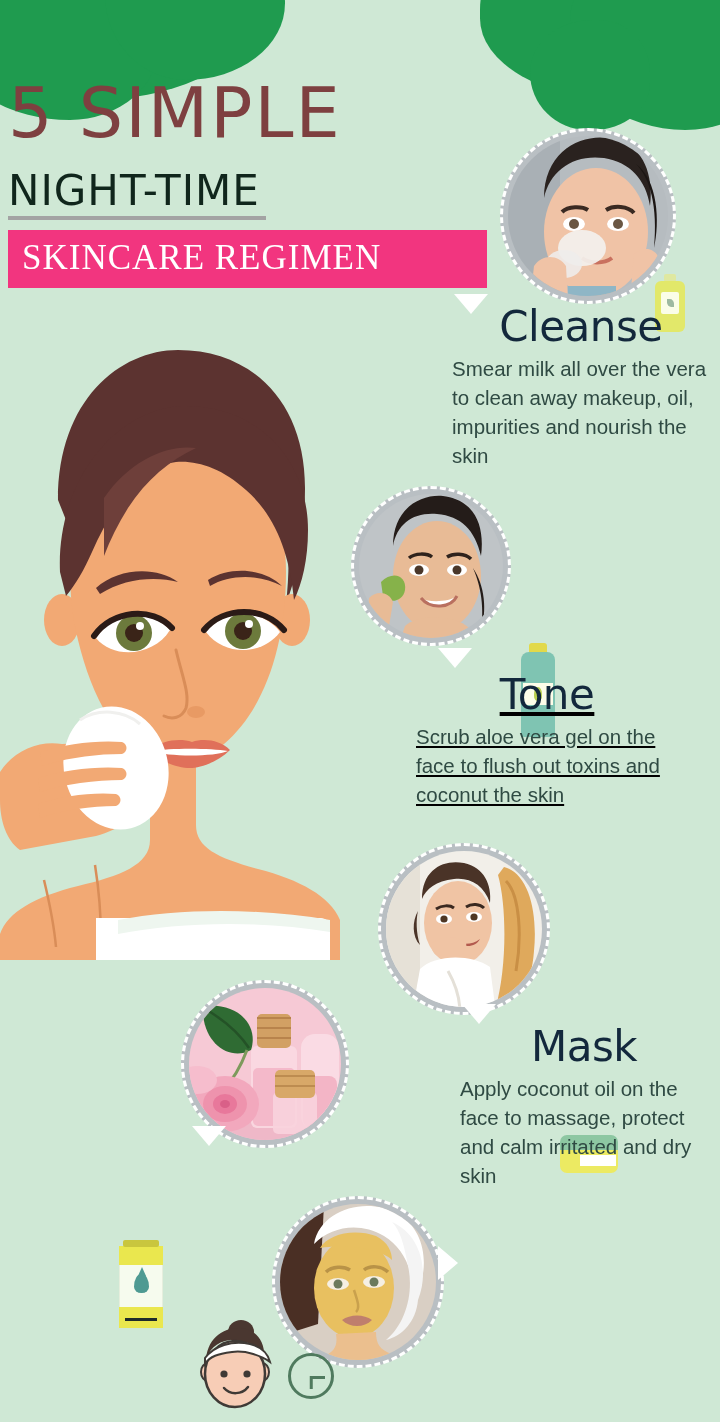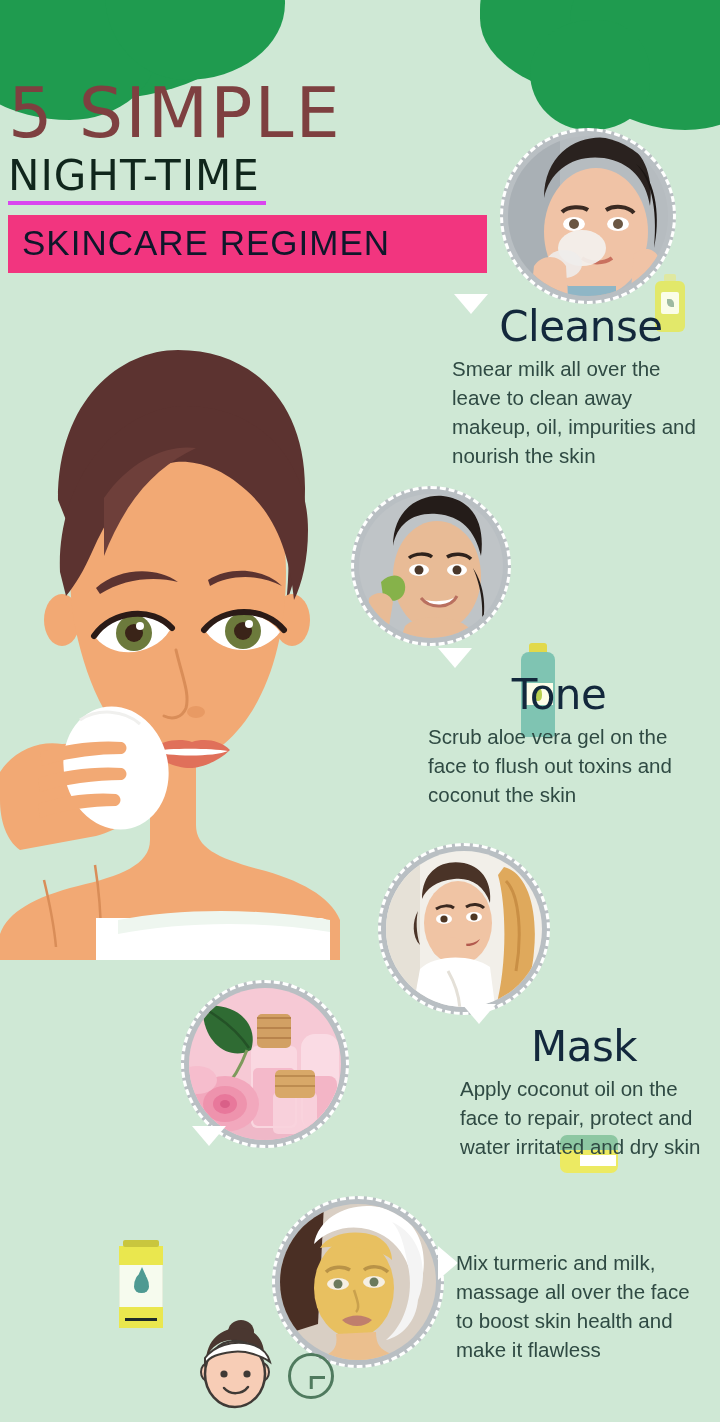--- a/index.html
+++ b/index.html
@@ -29,34 +29,34 @@
            border-radius:55% 45% 50% 50% / 50% 50% 45% 55%; }
 
   
   .title-wrap{ position:absolute; left:8px; top:80px; width:500px; z-index:6; }
   .t-line1{
     font-size:70px; line-height:0.95; letter-spacing:2px;
     color:#7e4040; font-weight:400;
     font-family:"DejaVu Sans", sans-serif;
   }
   .t-line2{
-    margin-top:8px;
+    margin-top:23px;
     font-size:42px; line-height:1.02; letter-spacing:1px;
     color:#10261c; font-weight:400;
     font-family:"DejaVu Sans", sans-serif;
-    border-bottom:4px solid #d946ef;
+    border-bottom:4px solid #a3a3a3;
     display:inline-block; padding-bottom:4px; padding-right:6px;
   }
   .t-band{
     margin-top:10px; background:#f2357f;
     padding:8px 14px 10px 14px; width:479px;
   }
   .t-band span{
-    color:#0f172a; font-size:35px; letter-spacing:1px;
-    font-family:Liberation Sans, sans-serif;
+    color:#ffffff; font-size:35px; letter-spacing:1px;
+    font-family:Liberation Serif, serif;
   }
 
   
   .woman{ position:absolute; left:0px; top:320px; width:340px; height:640px; z-index:4; }
 
   
   .pcircle{
     position:absolute; border-radius:50%;
     border:3px dashed #ffffff;
     overflow:hidden; z-index:5;
@@ -254,21 +254,21 @@
 
   <div class="prod bottle" style="left:655px; top:274px;">
     <div class="cap"></div>
       <div class="body"></div>
       <div class="label"></div>
       <div class="leaf"></div>
   </div>
 
   <div class="step" style="left:452px; top:306px; width:258px;">
     <h2>Cleanse</h2>
-    <p>Smear milk all over the leave to clean away makeup, oil, impurities and nourish the skin</p>
+    <p>Smear milk all over the vera to clean away makeup, oil, impurities and nourish the skin</p>
   </div>
 
   <div class="pcircle" style="left:351px; top:486px; width:160px; height:160px;">
     <div class="inner">
       <svg viewBox="0 0 150 150" width="150" height="150">
         <rect width="150" height="150" fill="#bfc4c7"></rect>
         <ellipse cx="78" cy="82" rx="44" ry="55" fill="#e8bb96"></ellipse>
         <path d="M34 52 C34 14 62 0 84 2 C116 6 126 32 122 62 C116 36 102 22 78 20 C54 18 38 30 34 52 Z" fill="#241c19"></path>
         <path d="M114 74 C126 92 128 116 122 138 C126 108 120 88 114 74 Z" fill="#241c19"></path>
         <ellipse cx="60" cy="76" rx="10" ry="6" fill="#ffffff"></ellipse>
@@ -288,21 +288,21 @@
   <div class="tri tri-down" style="left:438px; top:648px;"></div>
 
   <div class="prod aloe" style="left:521px; top:585px;">
     <div class="cap"></div>
       <div class="body"></div>
     <div class="label">
         <i></i>
       </div>
   </div>
 
-  <div class="step" style="left:428px; top:674px; width:262px;">
+  <div class="step" style="left:416px; top:674px; width:262px;text-decoration:underline;">
     <h2>Tone</h2>
     <p>Scrub aloe vera gel on the face to flush out toxins and coconut the skin</p>
   </div>
 
   <div class="pcircle" style="left:378px; top:843px; width:172px; height:172px;">
     <div class="inner">
       <svg viewBox="0 0 162 162" width="162" height="162">
         <rect width="162" height="162" fill="#f2efe9"></rect>
         <rect x="0" y="0" width="34" height="162" fill="#e6e1d7"></rect>
         <path d="M118 16 C142 22 152 60 148 100 C146 128 136 150 124 162 L108 162 C120 126 122 60 112 24 Z" fill="#dfa95c"></path>
@@ -326,21 +326,21 @@
   <div class="tri tri-down" style="left:462px; top:1004px;"></div>
 
   <div class="prod jar" style="left:560px; top:983px;">
     <div class="lid"></div>
       <div class="body"></div>
       <div class="strip"></div>
   </div>
 
   <div class="step" style="left:460px; top:1026px; width:248px;">
     <h2>Mask</h2>
-    <p>Apply coconut oil on the face to repair, protect and water irritated and dry skin</p>
+    <p>Apply coconut oil on the face to massage, protect and calm irritated and dry skin</p>
   </div>
 
   <div class="pcircle" style="left:181px; top:980px; width:168px; height:168px;">
     <div class="inner">
       <svg viewBox="0 0 158 158" width="158" height="158">
         <rect width="158" height="158" fill="#f6c9d5"></rect>
         <rect x="0" y="110" width="158" height="48" fill="#efb8c8"></rect>
 
         <rect x="62" y="58" width="46" height="82" rx="6" fill="#fadbe3" opacity="0.85"></rect>
         <rect x="64" y="80" width="42" height="58" rx="5" fill="#f4b9ca"></rect>
@@ -400,21 +400,20 @@
         <path d="M74 86 C78 98 80 104 76 108" stroke="#c9a14d" stroke-width="2.5" fill="none"></path>
         <path d="M62 116 C70 110 84 110 92 116 C84 124 70 124 62 116 Z" fill="#bf7f6d"></path>
 
         <path d="M56 130 C58 142 54 148 44 152 L30 162 L128 162 L112 150 C100 146 96 140 96 128 Z" fill="#ebbf8e"></path>
       </svg>
     </div>
   </div>
   <div class="tri tri-right" style="left:438px; top:1246px;"></div>
 
   <div class="step" style="left:456px; top:1242px; width:256px;">
-    <p>Mix turmeric and milk, massage all over the face to boost skin health and make it flawless</p>
   </div>
 
   <svg class="facelet" viewBox="0 0 86 96" style="left:192px; top:1316px;">
     <ellipse cx="49" cy="16" rx="13" ry="12" fill="#4a3730"></ellipse>
     <path d="M14 46 C14 24 30 12 46 12 C64 12 74 26 72 44 C66 30 52 22 38 24 C24 26 16 34 14 46 Z" fill="#4a3730"></path>
     <ellipse cx="16" cy="56" rx="7" ry="9" fill="#f7cdb6" stroke="#3f3a36" stroke-width="2"></ellipse>
     <ellipse cx="70" cy="56" rx="7" ry="9" fill="#f7cdb6" stroke="#3f3a36" stroke-width="2"></ellipse>
     <ellipse cx="43" cy="58" rx="30" ry="33" fill="#f7cdb6" stroke="#3f3a36" stroke-width="2.5"></ellipse>
     <path d="M13 42 C22 30 40 24 58 28 C70 31 76 38 78 46 C70 40 54 34 40 36 C26 38 18 40 13 48 Z" fill="#ffffff" stroke="#3f3a36" stroke-width="2"></path>
     <circle cx="32" cy="58" r="3.6" fill="#3f3a36"></circle>

